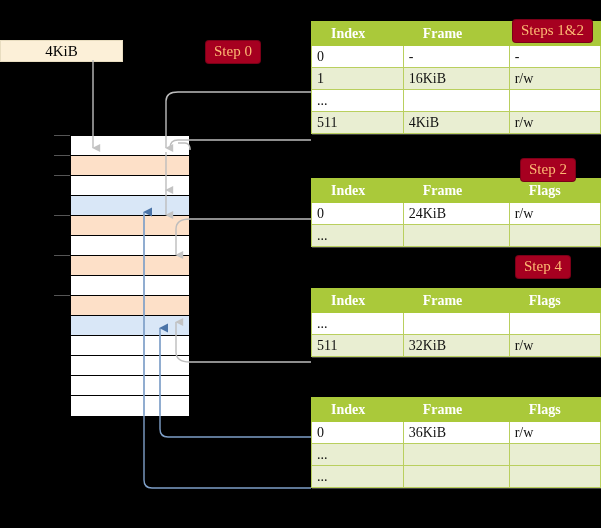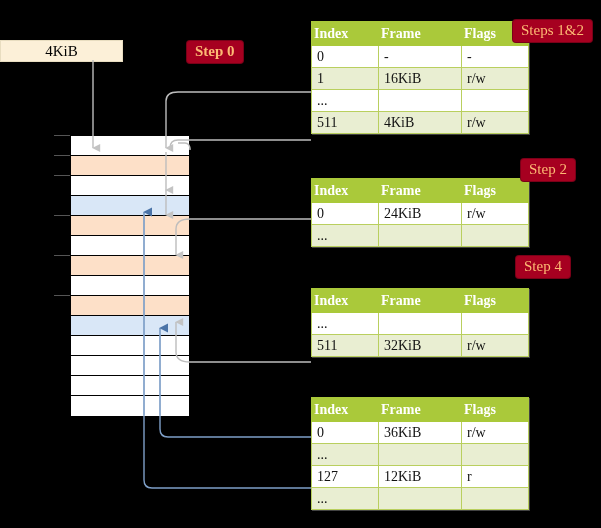--- a/index.html
+++ b/index.html
@@ -45,21 +45,21 @@
     background:#fff;
     font-size:14px;
     table-layout:fixed;
     box-shadow:1px 1px 0 rgba(120,120,120,.55);
   }
   .ptable th{
     background:#aac93a;
     color:#ffffff;
     font-weight:bold;
     text-align:left;
-    padding:2px 2px;
+    padding:2px 19px;
     height:19px;
     border:1px solid #aac93a;
     font-size:14px;
   }
   .ptable td{
     border:1px solid #b9cf5e;
     padding:1px 5px;
     height:19px;
     font-size:14px;
     color:#111;
@@ -211,36 +211,31 @@
           <tr class="odd">
             <td class="col-i">0</td>
             <td class="col-f">36KiB</td>
             <td class="col-g">r/w</td>
           </tr>
           <tr class="even">
             <td class="col-i">...</td>
             <td class="col-f"></td>
             <td class="col-g"></td>
           </tr>
-          <tr class="odd">
-            <td class="col-i">127</td>
-            <td class="col-f">12KiB</td>
-            <td class="col-g">r</td>
-          </tr>
           <tr class="even">
             <td class="col-i">...</td>
             <td class="col-f"></td>
             <td class="col-g"></td>
           </tr>
         </tbody>
       </table>
     </div>
 
   <div id="badges">
-      <div class="badge" style="left: 187px; top: 41px; font-weight: bold;">Step 0</div>
+      <div class="badge" style="left: 206px; top: 41px;">Step 0</div>
       <div class="badge" style="left: 513px; top: 20px;">Steps 1&amp;2</div>
       <div class="badge" style="left: 521px; top: 159px;">Step 2</div>
       <div class="badge" style="left: 516px; top: 256px;">Step 4</div>
     </div>
 
   <svg class="wires" viewBox="0 0 601 528">
     <defs>
       <marker id="ag" markerWidth="9" markerHeight="9" refX="4.5" refY="7.6" orient="auto" markerUnits="userSpaceOnUse">
         <path d="M0.6,0.4 L8.4,0.4 L4.5,8.4 Z" fill="#c3c3c3"></path>
       </marker>

